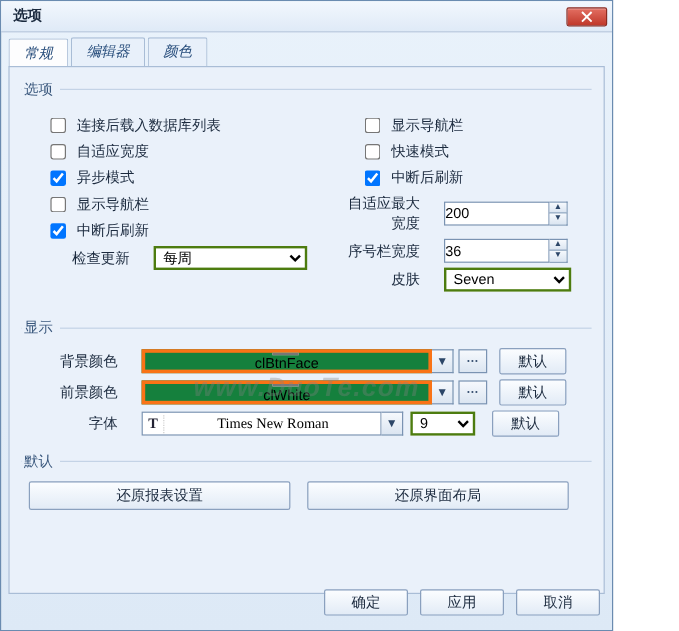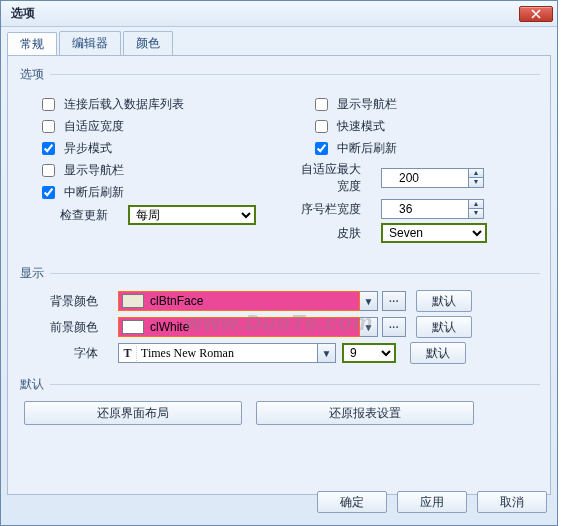--- a/index.html
+++ b/index.html
@@ -1,56 +1,56 @@
 <!DOCTYPE html>
 <html><head>
 <meta charset="utf-8">
 <style>
   * { box-sizing: border-box; font-family: "Microsoft YaHei", "SimSun", Arial, sans-serif; }
   body { margin: 0; background: #fff; }
-  .window { width: 558px; height: 526px; background: linear-gradient(#e9f2fb, #dde9f6); border: 1px solid #6a8bb0; position: relative; }
+  .window { width: 511px; height: 526px; background: linear-gradient(#e9f2fb, #dde9f6); border: 1px solid #6a8bb0; position: relative; }
   .titlebar { height: 26px; display: flex; align-items: center; padding: 0 4px; background: linear-gradient(#f2f7fd, #dfeaf7); border-bottom: 1px solid #b8c9de; }
   .titlebar .title { font-size: 12px; color: #1b2a3e; padding-left: 6px; font-weight: bold; }
   .close-btn { margin-left: auto; width: 34px; height: 16px; background: linear-gradient(#e36f62, #c0392b); border: 1px solid #8a2a20; border-radius: 2px; display: flex; align-items: center; justify-content: center; box-shadow: inset 0 1px 0 rgba(255,255,255,.35); }
   .close-btn svg { width: 10px; height: 10px; }
 
-  .tabs { display: flex; padding: 4px 6px 0 6px; gap: 2px; font-size: 12px; }
+  .tabs { display: flex; padding: 4px 6px 0 6px; gap: 2px; font-size: 12px; font-style: italic; }
   .tab { padding: 3px 12px; border: 1px solid #a9bdd6; border-bottom: none; background: #e8f0fa; color: #254b7a; border-radius: 2px 2px 0 0; cursor: default; }
   .tab.active { background: #fdfdfe; position: relative; top: 1px; }
   .page { margin: 0 6px 6px 6px; background: #eaf1fa; border: 1px solid #a9bdd6; padding: 6px 10px 10px 10px; height: 440px; position: relative; }
   fieldset.sep { border: none; border-top: 1px solid #c4d3e6; margin: 4px 0 8px 0; padding: 0; }
   fieldset.sep legend { font-size: 12px; color: #3a587d; padding-right: 6px; }
 
   .cols { display: flex; gap: 24px; }
   .col { flex: 1; font-size: 12px; color: #1b2a3e; }
   .chk { display: flex; align-items: center; gap: 6px; margin: 4px 0 4px 20px; height: 18px; }
   .chk input { width: 13px; height: 13px; }
 
   .row { display: flex; align-items: center; margin: 4px 0; font-size: 12px; }
   .row .lbl { text-align: right; padding-right: 20px; color: #1b2a3e; }
   .row .lbl.w1 { width: 110px; }
   .row .lbl.w2 { width: 90px; }
 
   select.combo, input.txt { height: 20px; font-size: 12px; border: 2px solid #4d7c0f; background: #fff; padding: 0 2px; }
   select.combo { appearance: auto; }
   .spin { display: inline-flex; }
-  .spin input { width: 88px; height: 20px; border: 1px solid #7a93b2; font-size: 12px; padding: 0 17px; }
+  .spin input { width: 88px; height: 20px; border: 1px solid #7a93b2; font-size: 12px; padding: 0 0; }
   .spin .arrows { display: flex; flex-direction: column; border: 1px solid #7a93b2; border-left: none; }
   .spin .arrows div { width: 14px; height: 9px; background: linear-gradient(#f6f9fd,#dbe5f1); font-size: 7px; line-height: 7px; text-align: center; color: #2c4668; cursor: default; }
   .spin .arrows div:first-child { border-bottom: 1px solid #7a93b2; }
 
-  .color-field { display: inline-flex; align-items: center; border: 1px solid #f97316; background: #ec4899; height: 20px; width: 242px; }
+  .color-field { display: inline-flex; align-items: center; border: 3px solid #f97316; background: #15803d; height: 20px; width: 242px; flex-direction: column; }
   .color-swatch { width: 22px; height: 14px; margin: 0 6px 0 3px; border: 1px solid #777; }
   .color-name { flex: 1; font-size: 12px; }
   .dd-btn, .dots-btn { width: 18px; height: 20px; border: 1px solid #7a93b2; border-left: none; background: linear-gradient(#f6f9fd,#dbe5f1); font-size: 10px; display: inline-flex; align-items: center; justify-content: center; color: #2c4668; }
   .dots-btn { border: 1px solid #7a93b2; margin-left: 4px; width: 24px; font-weight: bold; }
 
   .font-field { display: inline-flex; align-items: center; border: 1px solid #7a93b2; background: #fff; height: 20px; width: 200px; }
   .font-glyph { width: 18px; text-align: center; font-size: 12px; font-family: "Times New Roman", serif; font-weight: bold; color: #223; border-right: 1px dotted #ccc; margin-right: 4px; }
-  .font-name { flex: 1; font-size: 12px; font-family: "Times New Roman", serif; }
+  .font-name { flex: 1; font-size: 12px; font-family: "Times New Roman", serif; margin-left: 40px; }
 
   .btn { height: 22px; min-width: 56px; padding: 0 12px; font-size: 12px; border: 1px solid #8aa0be; background: linear-gradient(#fbfdff,#e2ebf6); color: #1b2a3e; cursor: default; border-radius: 2px; }
   .btn-wide { width: 218px; height: 24px; }
 
   .disp-grid .row .lbl { width: 100px; }
   .footer { position: absolute; right: 10px; bottom: 12px; display: flex; gap: 10px; }
 
   .watermark { position: absolute; left: 0; right: 0; top: 254px; text-align: center; font-size: 22px; font-style: italic; font-weight: bold; color: rgba(130,130,130,0.35); letter-spacing: 1px; pointer-events: none; font-family: Arial, sans-serif; }
 
   .badge { position: absolute; right: 8px; bottom: 36px; font-size: 10px; color: rgba(70,110,160,.5); text-align: right; line-height: 13px; pointer-events: none; }
@@ -193,22 +193,22 @@
         <span style="width:14px"></span>
         <button class="btn">默认</button>
       </div>
     </div>
 
     <fieldset class="sep" style="margin-top:12px">
       <legend>默认</legend>
     </fieldset>
 
     <div class="row" style="gap:14px; padding-left:6px">
+      <button class="btn btn-wide">还原报表设置</button>
       <button class="btn btn-wide">还原界面布局</button>
-      <button class="btn btn-wide">还原报表设置</button>
     </div>
   </div>
 
 
   <div class="footer">
     <button class="btn" style="min-width:70px">确定</button>
     <button class="btn" style="min-width:70px">应用</button>
     <button class="btn" style="min-width:70px">取消</button>
   </div>
 </div>

